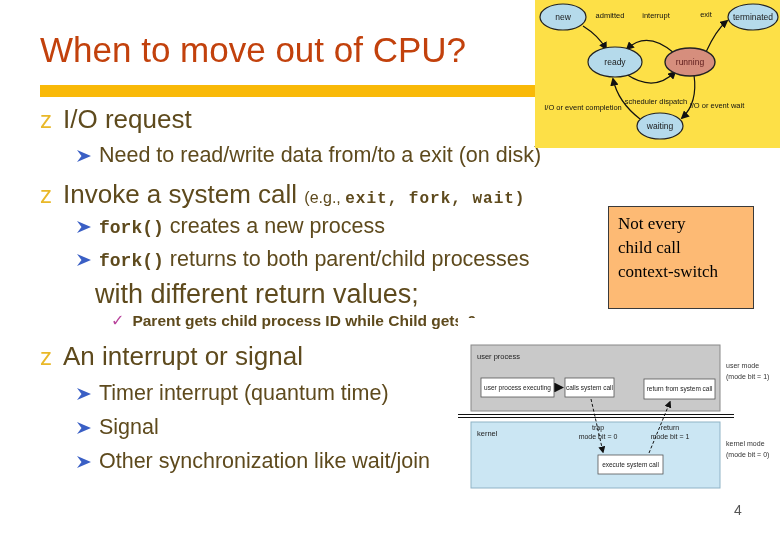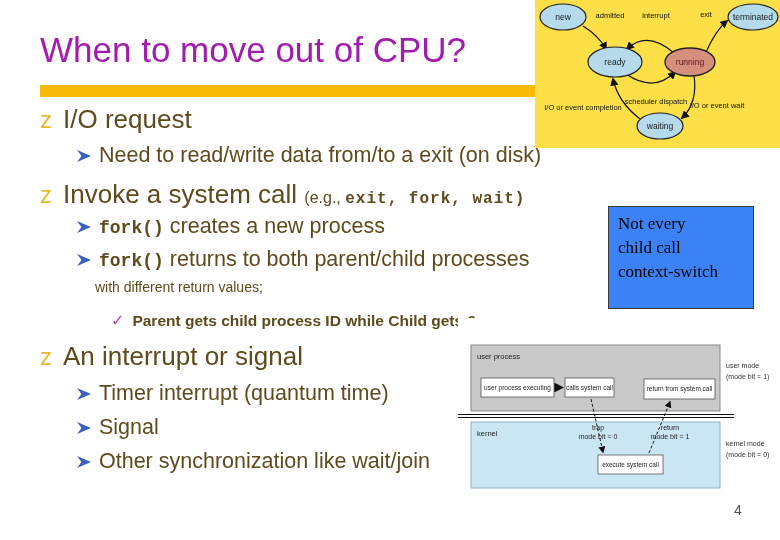--- a/index.html
+++ b/index.html
@@ -2,43 +2,43 @@
 <html><head>
 <meta charset="utf-8">
 <style>
   html,body{margin:0;padding:0;background:#fff;}
   #slide{
     position:relative;width:780px;height:540px;background:#ffffff;
     font-family:"Liberation Sans",sans-serif;overflow:hidden;
   }
   
   #title{
-    position:absolute;left:40px;top:30px;font-size:35px;color:#a21caf;
+    position:absolute;left:40px;top:30px;font-size:35px;color:#c2410c;
     white-space:nowrap;letter-spacing:0;
   }
   #title-rule{
     position:absolute;left:40px;top:85px;width:497px;height:12px;background:#F9B908;
   }
   
   .line{position:absolute;white-space:nowrap;color:#5E4A1D;}
   .lv1{font-size:26px;text-align:center;}
   .lv2{font-size:21.5px;}
-  .cont{font-size:14px;}
+  .cont{font-size:27px;}
   .check-line{font-size:15.5px;font-weight:bold;}
   .zbul{color:#E9B829;font-size:24px;margin-right:11px;}
   .arrow-ic{display:inline-block;margin-right:7px;transform:translateY(1px);}
   .mono{font-family:"Liberation Mono","DejaVu Sans Mono",monospace;font-weight:bold;}
   .mono-lv2{font-size:18px;}
   .mono-sm{font-size:16px;letter-spacing:1px;}
   .small-par{font-size:16px;}
   .chk{color:#B8429B;font-family:"DejaVu Sans",sans-serif;font-size:16px;font-weight:bold;margin-right:8px;}
   
   #note-box{
     position:absolute;left:608px;top:206px;width:146px;height:103px;
-    box-sizing:border-box;border:1px solid #3a3a3a;background:#3b82f6;
+    box-sizing:border-box;border:1px solid #3a3a3a;background:#fdba74;
     padding:5px 4px 8px 9px;font-family:"Liberation Serif",serif;
     font-size:17px;line-height:24px;color:#000;z-index:3;
   }
   
   #state-diagram{position:absolute;left:535px;top:0;width:245px;height:148px;background:#fde047;z-index:2;}
   #syscall-diagram{position:absolute;left:458px;top:318px;width:322px;height:182px;background:#fff;z-index:2;}
   svg{display:block;}
   svg text{font-family:"Liberation Sans",sans-serif;}
   
   #page-number{position:absolute;left:734px;top:502px;font-size:14px;color:#555;}

